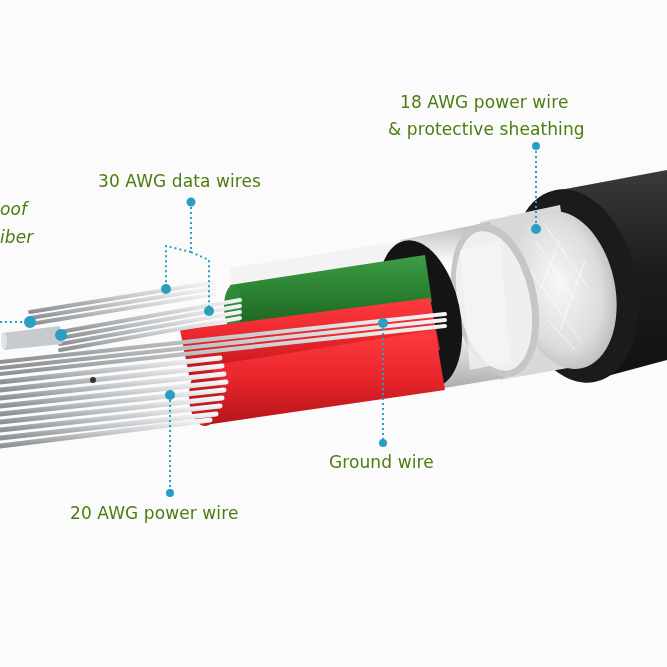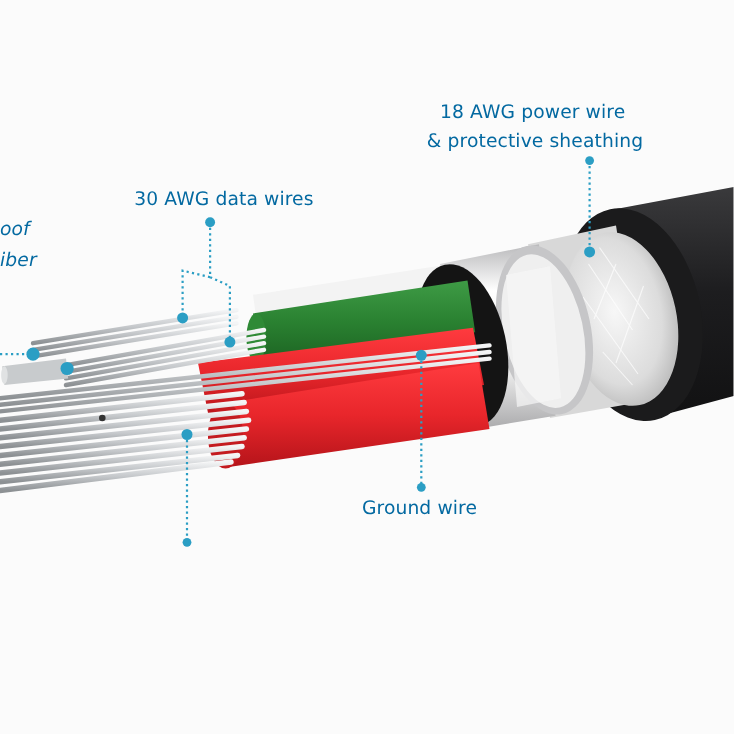--- a/index.html
+++ b/index.html
@@ -5,21 +5,21 @@
     html, body { margin: 0; padding: 0; }
     body {
       width: 667px; height: 667px; overflow: hidden;
       background: #fbfbfb;
       font-family: "DejaVu Sans", sans-serif;
       position: relative;
     }
     #stage { position: absolute; left: 0; top: 0; width: 667px; height: 667px; }
     .label {
       position: absolute;
-      color: #0369a1;
+      color: #4d7c0f;
       font-size: 17px;
       line-height: 22px;
       white-space: nowrap;
       letter-spacing: 0.1px;
     }
   </style>
 </head>
 <body>
 
 <div id="stage">
@@ -170,20 +170,21 @@
       <circle cx="170" cy="493" r="4"></circle>
       <circle cx="30" cy="322" r="6"></circle>
       <circle cx="61" cy="335" r="6"></circle>
     </g>
   </svg>
 
   
   <div class="label" style="left:0px; top:198px;font-style:italic;">oof</div>
   <div class="label" style="left:0px; top:226px;font-style:italic;">iber</div>
 
-  <div class="label" style="left:98px; top:170px;margin-left:24px;">30 AWG data wires</div>
+  <div class="label" style="left:98px; top:170px;">30 AWG data wires</div>
 
   <div class="label" style="left:400px; top:91px;">18 AWG power wire</div>
   <div class="label" style="left:329px; top:451px;">Ground wire</div>
 
   <div class="label" style="left:388px; top:118px;">&amp; protective sheathing</div>
 
+  <div class="label" style="left:70px; top:502px;">20 AWG power wire</div>
 </div>
 
 </body></html>

